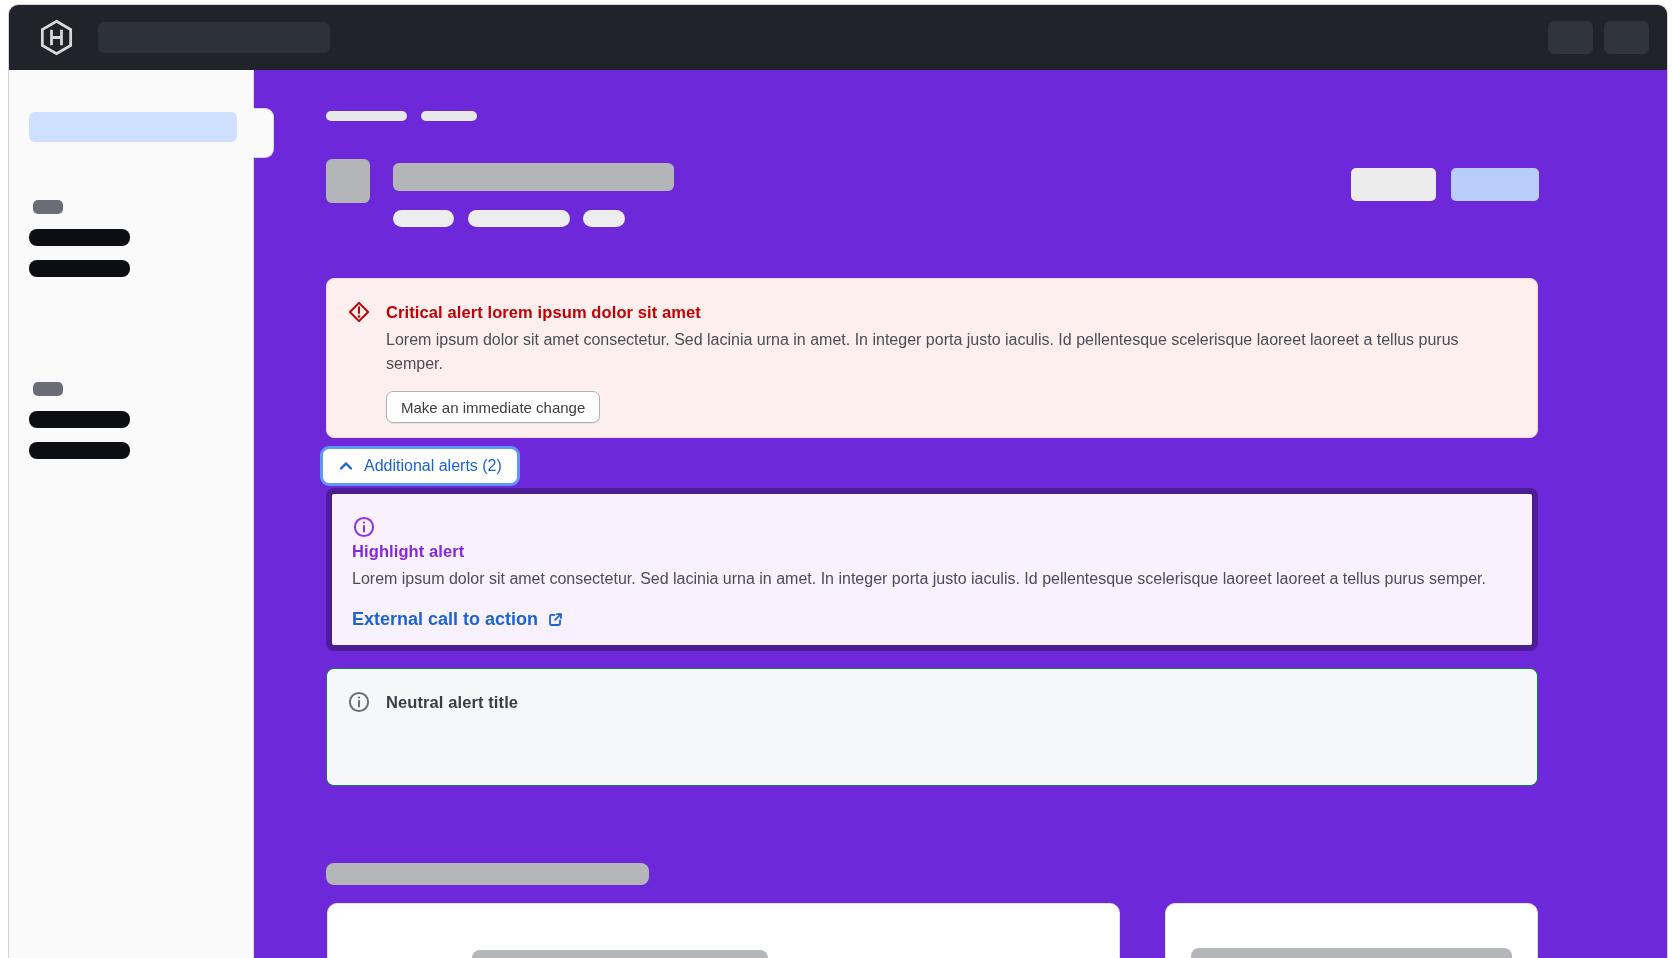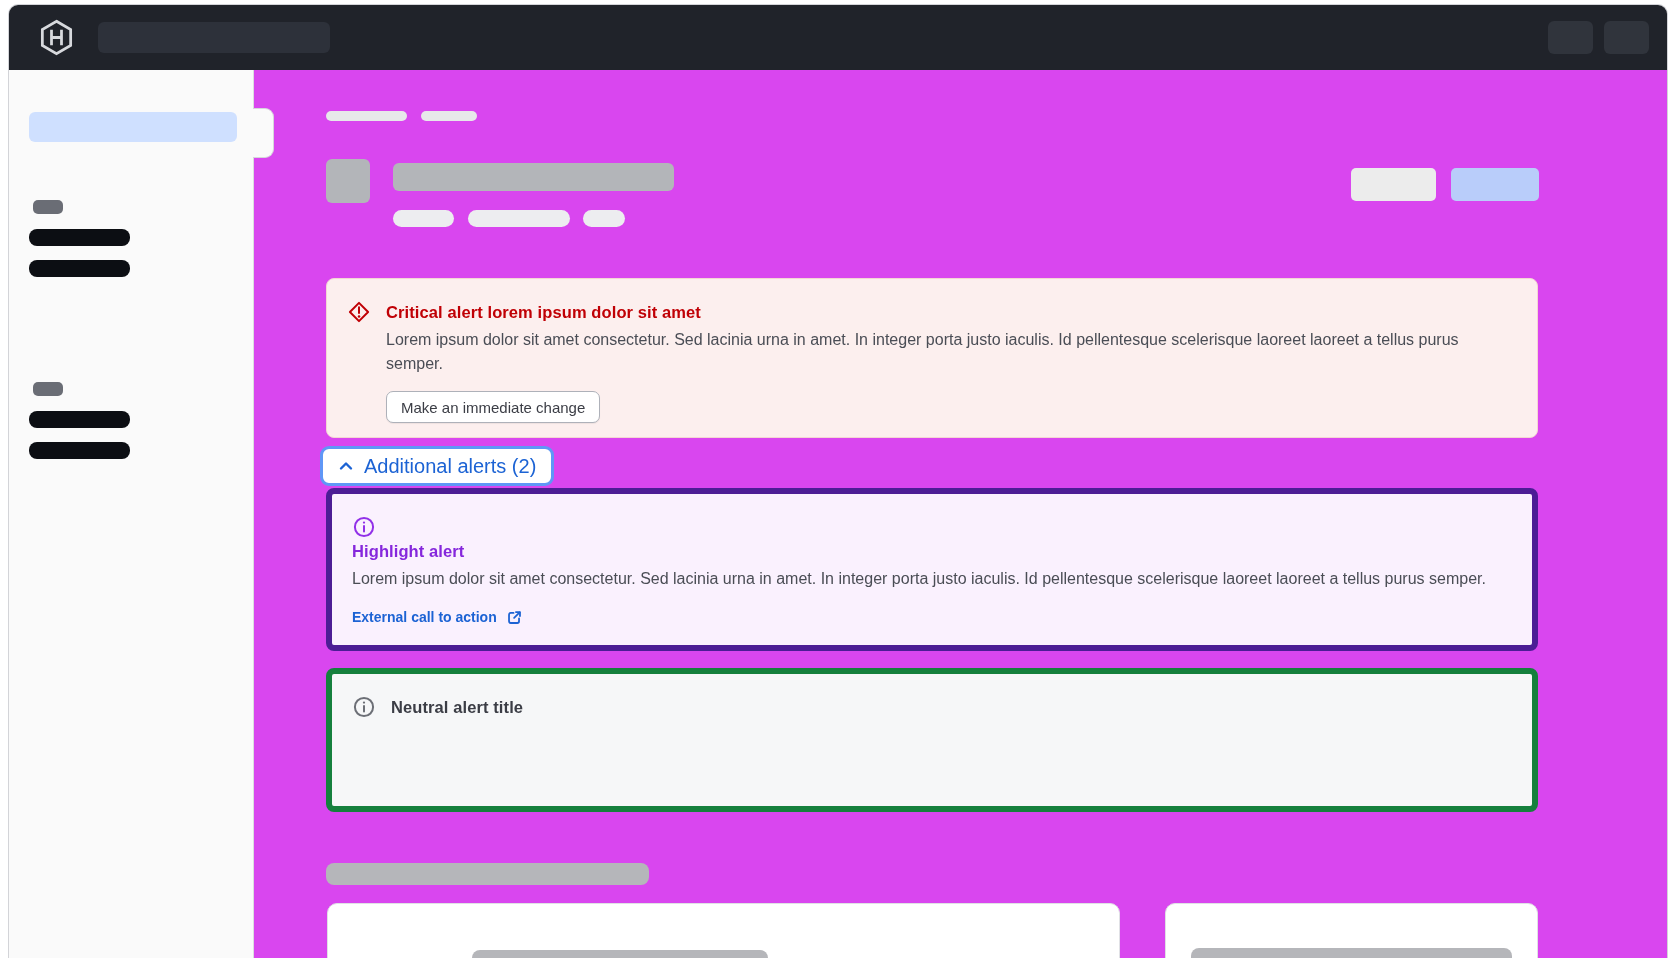--- a/index.html
+++ b/index.html
@@ -25,21 +25,21 @@
 
   
   .app-body{ display:flex; height:889px; }
   .sidebar{ width:245px; background:#fafafa; border-right:1px solid #dcdde0; position:relative; flex:0 0 245px; }
   .sb-active{ position:absolute; left:20px; top:42px; width:208px; height:30px; border-radius:6px; background:#cfe0ff; }
   .sb-notch{ position:absolute; left:244px; top:38px; width:21px; height:50px; background:#fafafa;
     border:1.5px solid #d6d7db; border-left:none; border-radius:0 9px 9px 0; z-index:3; }
   .sb-pill{ position:absolute; left:24px; width:30px; height:14px; border-radius:5px; background:#6a6d75; }
   .sb-bar{ position:absolute; left:20px; width:101px; height:17px; border-radius:8px; background:#0c0e13; }
 
-  .main{ position:relative; flex:1 1 auto; background:#d946ef; }
+  .main{ position:relative; flex:1 1 auto; background:#6d28d9; }
 
   
   .skel{ position:absolute; }
   .bc{ height:10px; border-radius:5px; background:#e7e8ea; top:41px; }
   .bc1{ left:72px; width:81px; } .bc2{ left:167px; width:56px; }
   .icon-sq{ left:72px; top:89px; width:44px; height:44px; border-radius:6px; background:#b3b5b9; }
   .title-bar{ left:139px; top:93px; width:281px; height:28px; border-radius:6px; background:#b3b5b9; }
   .meta-pill{ top:140px; height:17px; border-radius:9px; background:#ededf0; }
   .mp1{ left:139px; width:61px; } .mp2{ left:214px; width:102px; } .mp3{ left:329px; width:42px; }
   .hdr-btn{ top:98px; height:33px; border-radius:5px; }
@@ -52,47 +52,47 @@
   .alert .a-icon{ width:24px; height:24px; flex:0 0 24px; margin-right:15px; margin-top:0px; }
   .alert .a-content{ flex:1; min-width:0; }
   .a-title{ font-size:16.5px; font-weight:700; line-height:24px; margin:0 0 4px 0; letter-spacing:.1px; }
   .a-body{ font-size:16px; line-height:23.5px; color:#4a4d55; margin:0; max-width:1138px; }
   .alert-critical{ top:208px; height:160px; background:#fcefee; border:1px solid #f4d6d3; }
   .alert-critical .a-title{ color:#c00005; }
   .alert-critical .a-icon{ color:#c00005; }
   .alert-highlight{ top:418px; height:163px; background:#faf1fe; border:6px solid #4c1d95;flex-direction:column; }
   .alert-highlight .a-title{ color:#8527dc; }
   .alert-highlight .a-icon{ color:#9130e8; }
-  .alert-neutral{ top:598px; height:144px; background:#f6f7f8; border:6px solid #15803d; }
+  .alert-neutral{ top:598px; height:118px; background:#f6f7f8; border:1px solid #15803d; }
   .alert-neutral .a-title{ color:#3b3d45; }
   .alert-neutral .a-icon{ color:#6c6f76; }
 
   .btn-secondary{
     display:inline-flex; align-items:center; height:32px; padding:0 14px;
     background:#fff; border:1px solid #aeb1b9; border-radius:7px;
     font-size:15px; font-weight:500; color:#3b3d45; cursor:pointer;
     box-shadow:0 1px 1px rgba(0,0,0,.06); margin-top:16px;
     font-family:inherit;
   }
   .ext-link{
     display:inline-flex; align-items:center; gap:9px; margin-top:18px;
-    color:#1c63d4; font-size:14px; font-weight:600; text-decoration:none; cursor:pointer;
+    color:#1c63d4; font-size:18px; font-weight:600; text-decoration:none; cursor:pointer;
   }
   .ext-link .l-icon{ width:17px; height:17px; }
   .neutral-actions{ display:flex; align-items:center; gap:24px; }
   .plus-link{ display:inline-flex; align-items:center; gap:8px; margin-top:16px;
     color:#24262c; font-size:15.5px; font-weight:500; cursor:pointer; text-decoration:none; }
   .plus-glyph{ font-size:18px; font-weight:400; line-height:1; color:#24262c; }
 
   
   .alerts-toggle{
     position:absolute; left:66px; top:376px; height:40px;
     display:inline-flex; align-items:center; gap:10px; padding:0 15px;
     background:#ffffff; border:3.5px solid #5f97f6; border-radius:9px;
-    color:#1c63d4; font-size:20px; font-weight:500; cursor:pointer;
+    color:#1c63d4; font-size:16px; font-weight:500; cursor:pointer;
     font-family:inherit;
   }
   .alerts-toggle .chev{ width:16px; height:16px; }
 
   
   .section-bar{ left:72px; top:793px; width:323px; height:22px; border-radius:8px; background:#b5b6ba; }
   .card{ position:absolute; top:833px; height:140px; background:#fff; border:1px solid #e0e1e5; border-radius:10px; }
   .card-left{ left:73px; width:793px; }
   .card-right{ left:911px; width:373px; }
   .card-inner-bar{ position:absolute; border-radius:8px; background:#b5b6ba; height:70px; }

